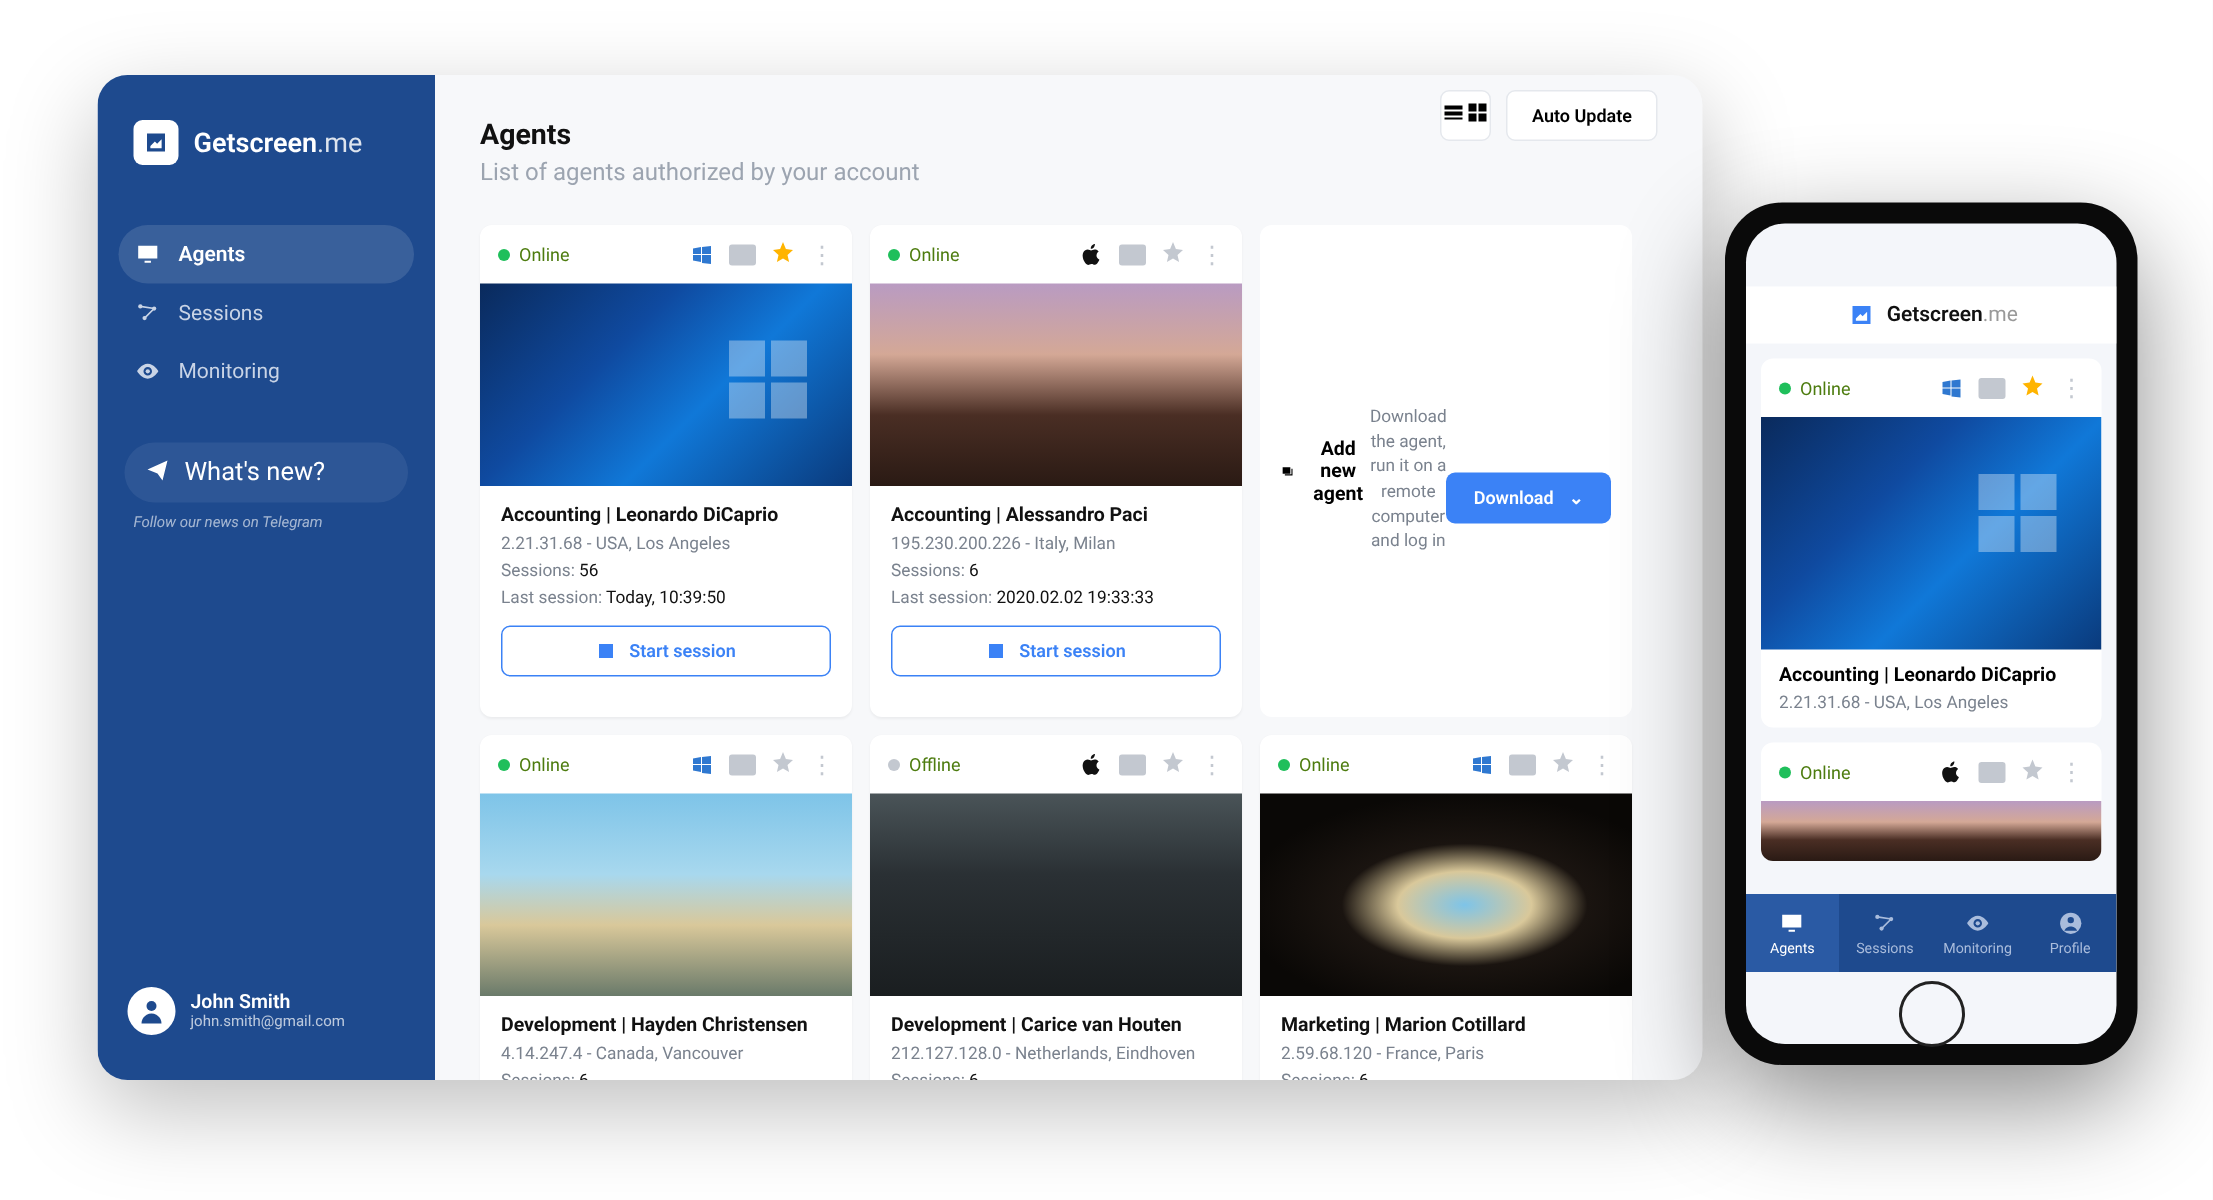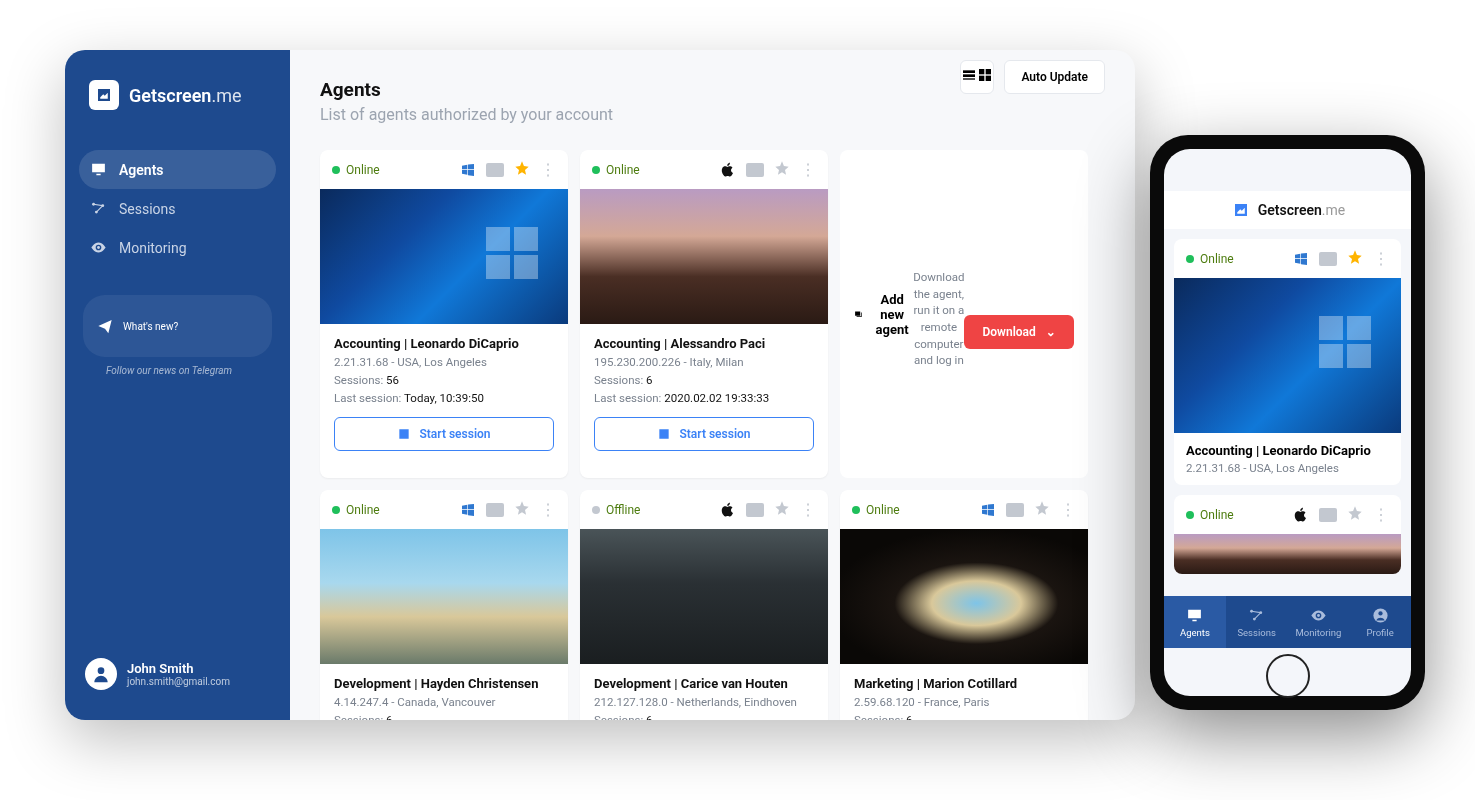--- a/index.html
+++ b/index.html
@@ -8,23 +8,23 @@
 .sidebar{width:225px;background:#1e4a8e;color:#fff;display:flex;flex-direction:column;padding:30px 0}
 .logo{display:flex;align-items:center;padding:0 24px 40px;font-size:18px;font-weight:600}
 .logo-icon{width:30px;height:30px;background:#fff;border-radius:6px;margin-right:10px;display:flex;align-items:center;justify-content:center}
 .logo-icon svg{width:18px;height:18px;fill:#1e4a8e}
 .logo-me{font-weight:400;opacity:.85}
 .nav-items{list-style:none}
 .nav-item{display:flex;align-items:center;padding:11px 24px;font-size:14px;cursor:pointer;color:#c9d4e6}
 .nav-item.active{background:rgba(255,255,255,.12);border-radius:22px;margin:0 14px;padding:11px 10px;color:#fff;font-weight:600}
 .nav-item .nav-icon{width:18px;margin-right:12px;display:flex;align-items:center;justify-content:center}
 .nav-item svg{width:17px;height:17px;fill:currentColor}
-.whatsnew{margin:28px 18px 0;padding:23px 14px;background:rgba(255,255,255,.07);border-radius:22px;display:flex;align-items:center;font-size:10px}
+.whatsnew{margin:28px 18px 0;padding:10px 14px;background:rgba(255,255,255,.07);border-radius:22px;display:flex;align-items:flex-start;font-size:17px}
 .whatsnew svg{width:16px;height:16px;fill:#fff;margin-right:10px}
-.follow{font-size:10px;font-style:italic;opacity:.6;padding:8px 41px 0}
+.follow{font-size:10px;font-style:italic;opacity:.6;padding:8px 24px 0}
 .user-block{margin-top:auto;display:flex;align-items:center;padding:0 20px}
 .user-avatar{width:32px;height:32px;border-radius:50%;background:#fff;color:#1e4a8e;display:flex;align-items:center;justify-content:center;margin-right:10px}
 .user-avatar svg{width:20px;height:20px;fill:currentColor}
 .user-name{font-size:13px;font-weight:600}
 .user-email{font-size:10px;opacity:.7}
 
 .main{flex:1;padding:28px 30px;overflow:hidden;position:relative}
 .page-title{font-size:19px;font-weight:700;color:#111}
 .page-sub{font-size:16px;color:#9ca4b0;margin-top:4px}
 .toolbar{position:absolute;right:30px;top:10px;display:flex;gap:10px}
@@ -60,21 +60,21 @@
 .card-body{padding:12px 14px 14px}
 .card-title{font-size:13px;font-weight:700;color:#111}
 .card-line{font-size:11.5px;color:#7a828e;margin-top:4px}
 .card-line .v{color:#111}
 .start-btn{margin-top:12px;border:1px solid #3b82f6;color:#3b82f6;background:#fff;border-radius:6px;height:34px;width:100%;font-size:12px;font-weight:600;display:flex;align-items:center;justify-content:center;gap:8px;cursor:pointer}
 .start-btn svg{width:14px;height:14px;fill:currentColor}
 
 .add-card{background:#fff;border-radius:8px;display:flex;flex-direction:row;align-items:center;justify-content:center;text-align:center;padding:30px 18px;height:328px}
 .add-title{font-size:13px;font-weight:700;display:flex;align-items:center;gap:8px}
 .add-desc{font-size:11.5px;color:#7a828e;margin-top:10px;line-height:1.45}
-.dl-btn{margin-top:36px;background:#ef4444;color:#fff;border:none;border-radius:6px;height:34px;padding:0 18px;font-size:12px;font-weight:600;display:flex;align-items:center;gap:10px;cursor:pointer}
+.dl-btn{margin-top:36px;background:#3b82f6;color:#fff;border:none;border-radius:6px;height:34px;padding:0 18px;font-size:12px;font-weight:600;display:flex;align-items:center;gap:10px;cursor:pointer}
 
 .phone{position:absolute;right:50px;top:135px;width:275px;height:575px;background:#0a0a0a;border-radius:38px;padding:14px;box-shadow:0 25px 70px rgba(0,0,0,.45)}
 .p-speaker{position:absolute;left:50%;top:24px;transform:translateX(-50%);width:52px;height:6px;background:#222;border-radius:4px}
 .p-home{position:absolute;left:50%;bottom:12px;transform:translateX(-50%);width:44px;height:44px;border:2px solid #222;border-radius:50%}
 .phone-screen{width:100%;height:100%;background:#f4f6fa;border-radius:26px;overflow:hidden;display:flex;flex-direction:column;padding-top:42px;padding-bottom:50px;position:relative}
 .p-header{background:#fff;height:38px;display:flex;align-items:center;justify-content:center;font-size:14px;font-weight:600;color:#111}
 .p-header .logo-icon{width:22px;height:22px;margin-right:6px}
 .p-header .logo-icon svg{fill:#3b82f6}
 .p-list{padding:10px 10px 0;overflow:hidden}
 .p-card{background:#fff;border-radius:8px;overflow:hidden;margin-bottom:10px}

